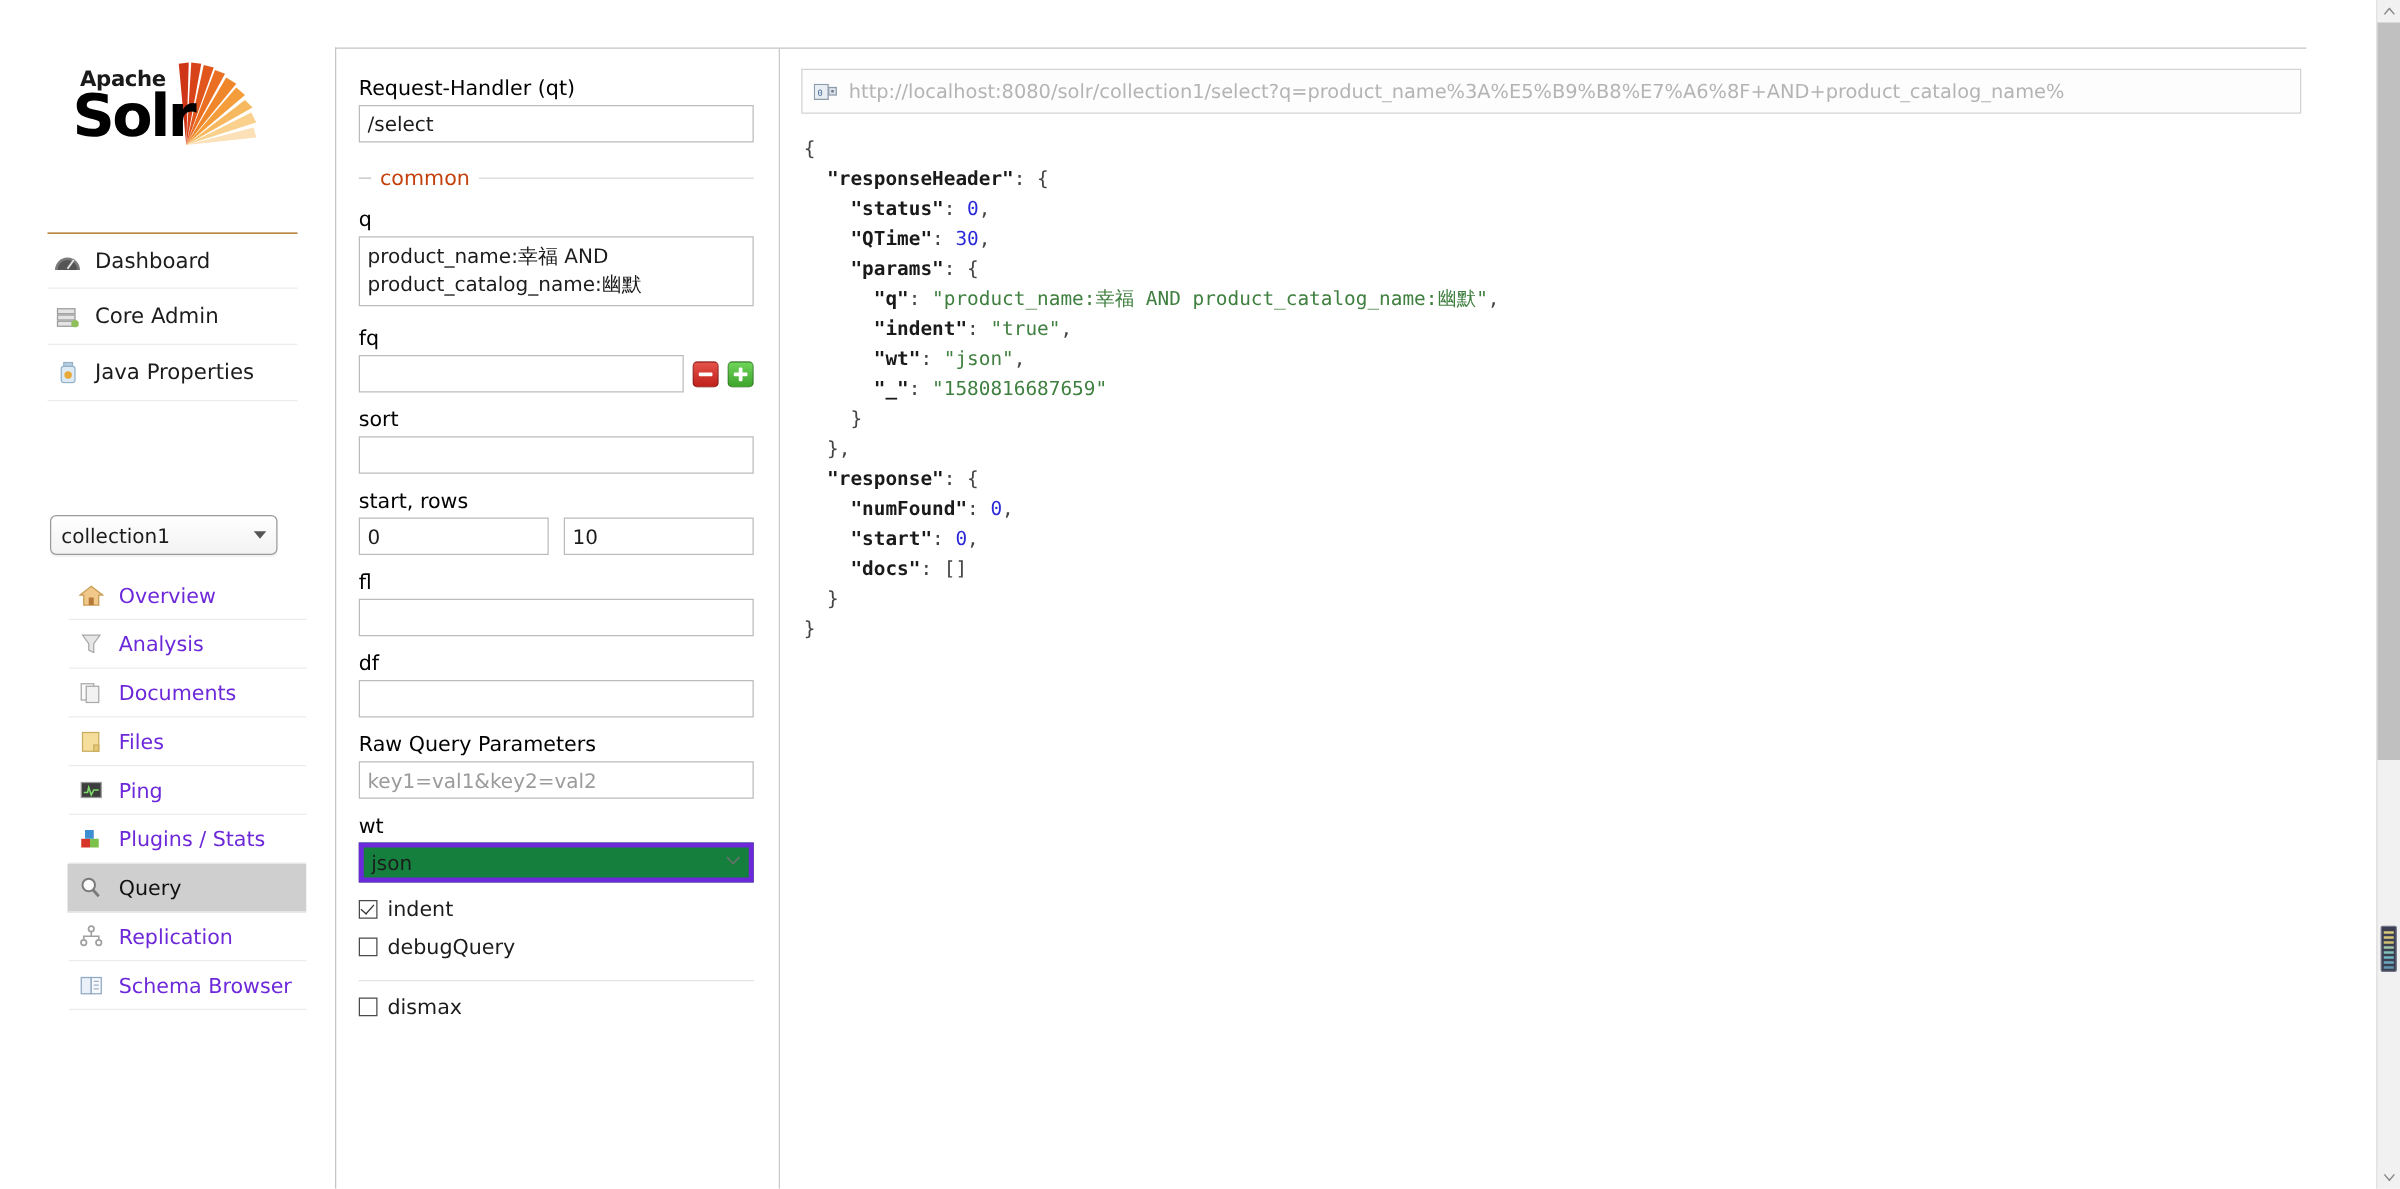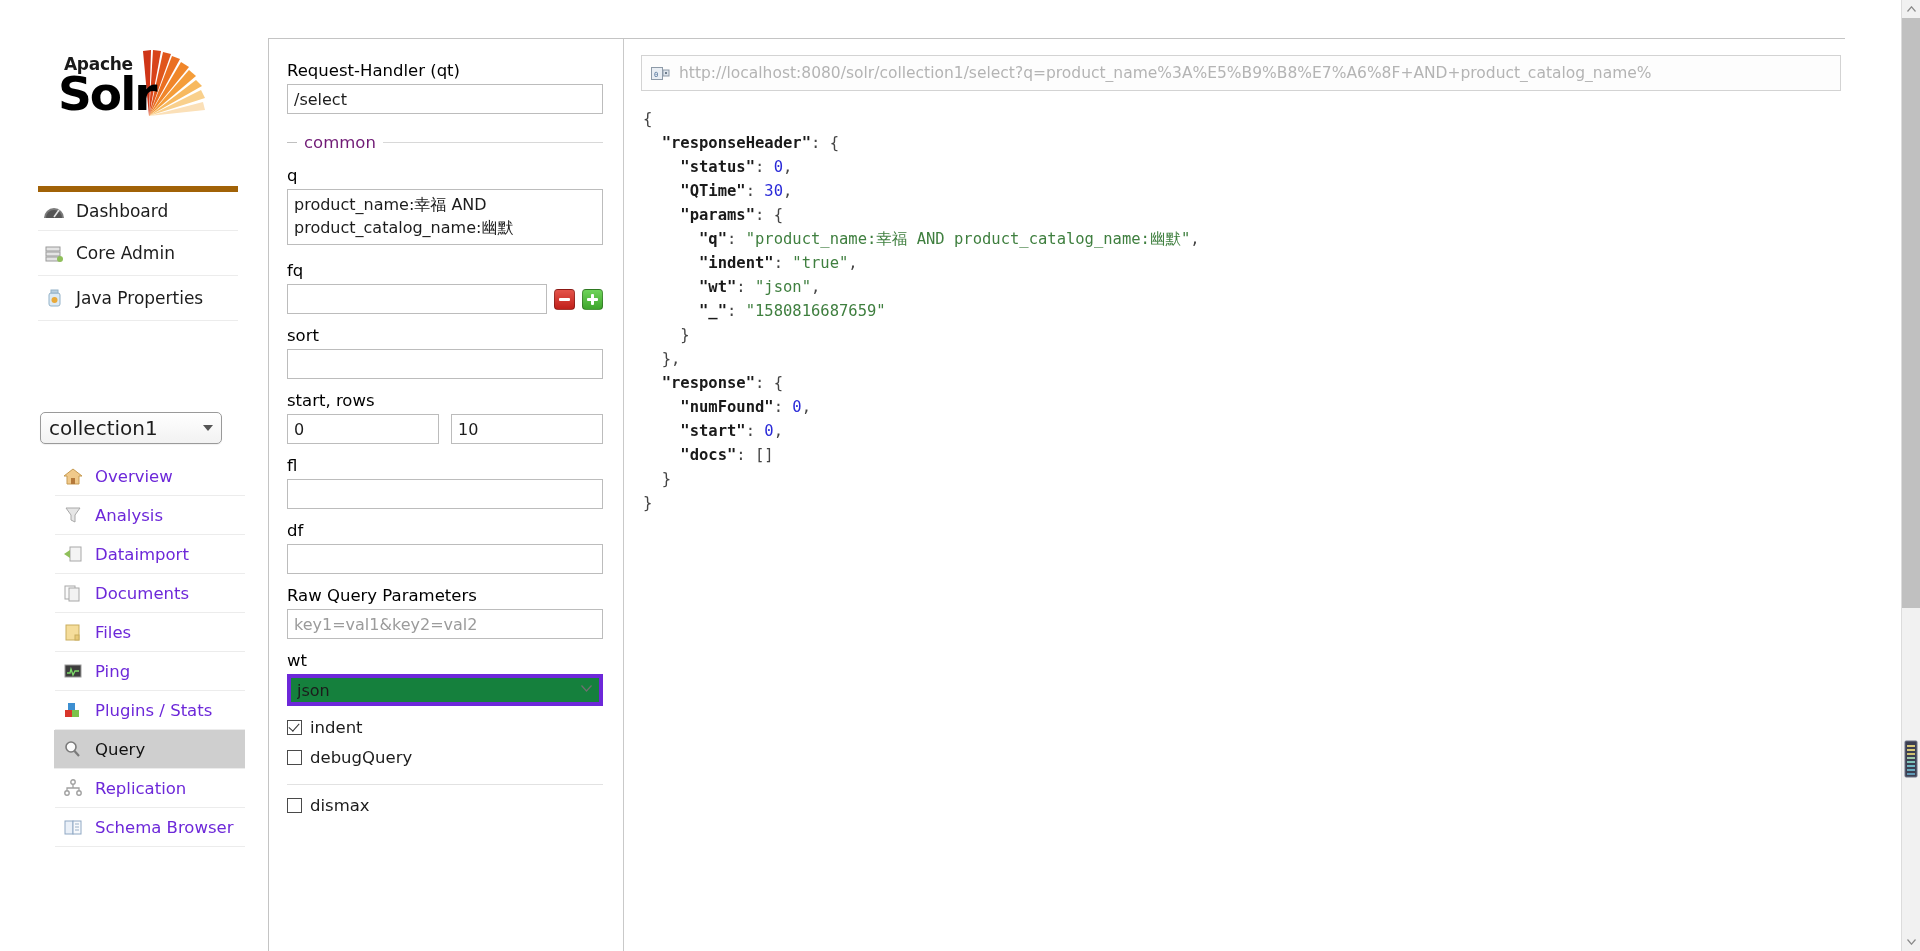--- a/index.html
+++ b/index.html
@@ -67,21 +67,21 @@
   .nav-item {
     display: flex;
     align-items: center;
     height: 45px;
     border-bottom: 1px solid #ececec;
     font-size: 17px;
     color: #1c1c1c;
     padding-left: 3px;
     cursor: pointer;
   }
-  .nav-item:first-child { border-top: 6px solid #a16207; }
+  .nav-item:first-child { border-top: 1px solid #a16207; }
   .nav-icon {
     width: 26px; height: 22px;
     margin-right: 9px;
     flex: 0 0 26px;
     display: flex;
     align-items: center;
     justify-content: center;
   }
   .nav-label { white-space: nowrap; }
 
@@ -89,21 +89,21 @@
   .core-select {
     position: absolute;
     left: 40px; top: 412px;
     width: 182px; height: 32px;
     border: 1px solid #9a9a9a;
     border-radius: 5px;
     background: linear-gradient(#ffffff, #f2f2f2);
     display: flex;
     align-items: center;
     padding: 0 8px;
-    font-size: 20px;
+    font-size: 16px;
     color: #1c1c1c;
     cursor: pointer;
     box-shadow: 0 1px 1px rgba(0,0,0,0.06);
   }
   .core-select .caret {
     margin-left: auto;
     width: 0; height: 0;
     border-left: 5px solid transparent;
     border-right: 5px solid transparent;
     border-top: 6px solid #555;
@@ -175,21 +175,21 @@
     align-items: center;
     margin: 19px 0 14px 0;
     gap: 7px;
   }
   .legend-dash {
     width: 10px;
     border-top: 1px solid #c0c0c0;
   }
   .legend-text {
     font-size: 16.5px;
-    color: #701a75;
+    color: #c2410c;
   }
   .legend-line {
     flex: 1;
     border-top: 1px solid #d8d8d8;
   }
 
   textarea.q-area {
     width: 100%;
     height: 56px;
     border: 1px solid #bcbcbc;
@@ -444,29 +444,20 @@
         </span>
         <span class="nav-label">Overview</span>
       </div>
       <div class="nav-item">
         <span class="nav-icon">
           <svg width="20" height="18" viewBox="0 0 20 18">
             <path d="M3 2 L17 2 L12 9 L12 16 L8 14 L8 9 Z" fill="#e6e6e6" stroke="#a8a8a8"></path>
           </svg>
         </span>
         <span class="nav-label">Analysis</span>
-      </div>
-      <div class="nav-item">
-        <span class="nav-icon">
-          <svg width="20" height="18" viewBox="0 0 20 18">
-            <rect x="7" y="2" width="11" height="14" fill="#f4f4f4" stroke="#a8a8a8"></rect>
-            <path d="M1 9 L7 5 L7 13 Z" fill="#8fbf5a"></path>
-          </svg>
-        </span>
-        <span class="nav-label">Dataimport</span>
       </div>
       <div class="nav-item">
         <span class="nav-icon">
           <svg width="20" height="18" viewBox="0 0 20 18">
             <rect x="2" y="2" width="10" height="13" fill="#fafafa" stroke="#a8a8a8"></rect>
             <rect x="6" y="4" width="10" height="13" fill="#f2f2f2" stroke="#a8a8a8"></rect>
           </svg>
         </span>
         <span class="nav-label">Documents</span>
       </div>

